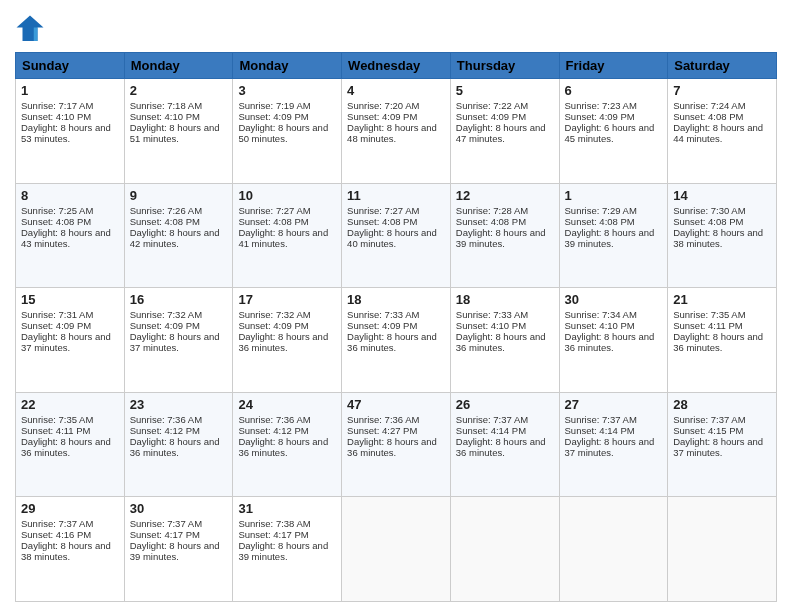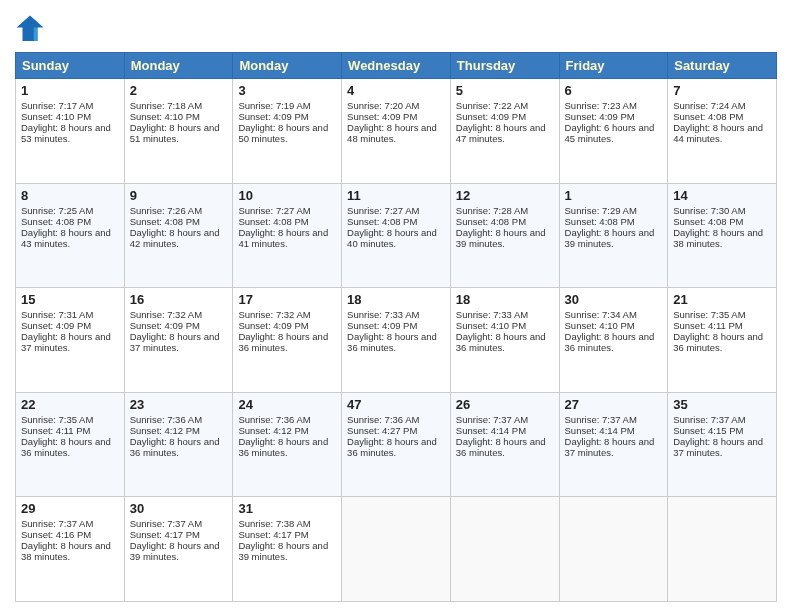--- a/index.html
+++ b/index.html
@@ -57,21 +57,21 @@
     }
     .calendar {
       flex: 1;
       border: 1px solid #ccc;
       border-collapse: collapse;
       width: 100%;
       table-layout: fixed;
     }
     .calendar th {
       background-color: #3a7abf;
-      color: #fef9c3;
+      color: #000000;
       text-align: left;
       padding: 5px 6px;
       font-size: 13px;
       font-weight: bold;
       border: 1px solid #2a6aaf;
     }
     .calendar td {
       vertical-align: top;
       border: 1px solid #ccc;
       padding: 4px 5px;
@@ -291,21 +291,21 @@
             <div>Sunset: 4:14 PM</div>
             <div>Daylight: 8 hours and 36 minutes.</div>
           </td>
           <td>
             <span class="day-num">27</span>
             <div>Sunrise: 7:37 AM</div>
             <div>Sunset: 4:14 PM</div>
             <div>Daylight: 8 hours and 37 minutes.</div>
           </td>
           <td>
-            <span class="day-num">35</span>
+            <span class="day-num">28</span>
             <div>Sunrise: 7:37 AM</div>
             <div>Sunset: 4:15 PM</div>
             <div>Daylight: 8 hours and 37 minutes.</div>
           </td>
         </tr>
         <tr>
           <td>
             <span class="day-num">29</span>
             <div>Sunrise: 7:37 AM</div>
             <div>Sunset: 4:16 PM</div>

